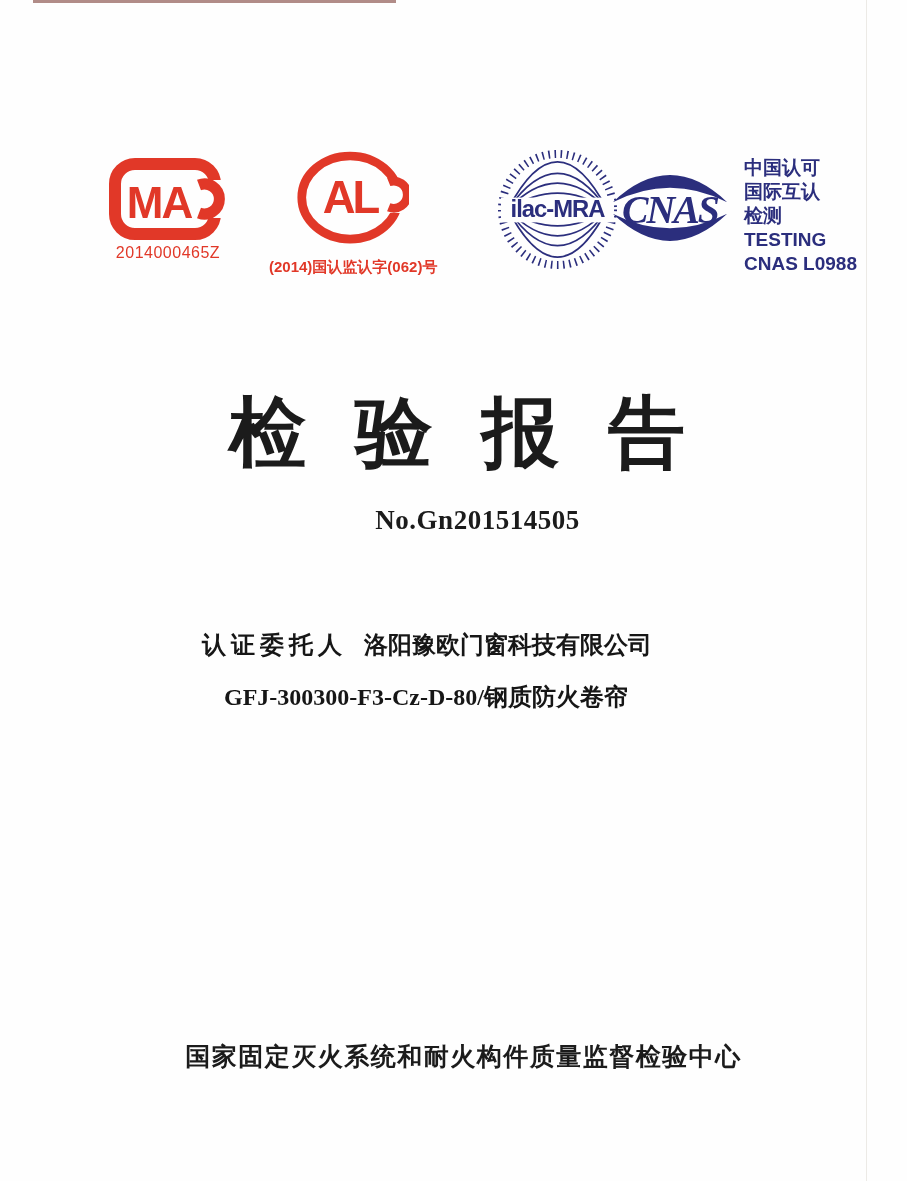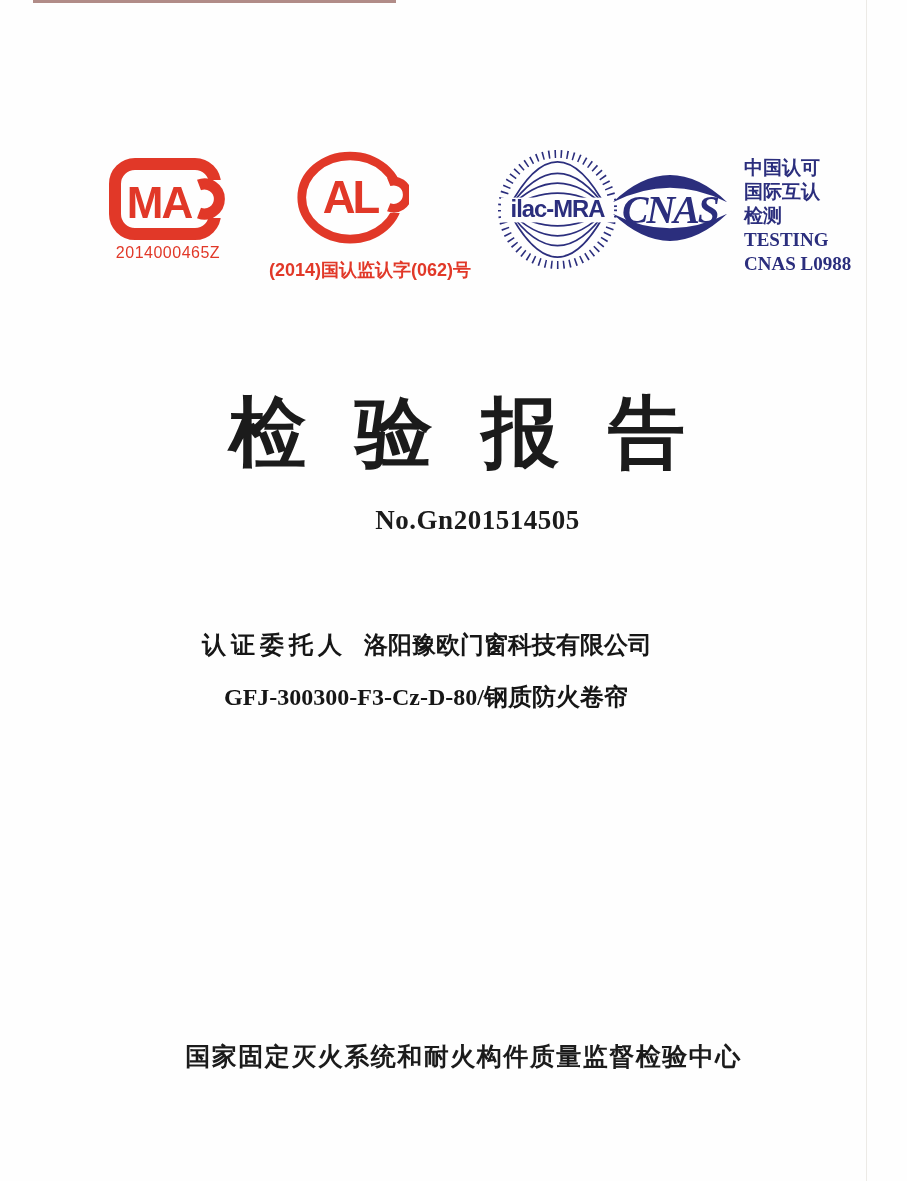--- a/index.html
+++ b/index.html
@@ -17,30 +17,30 @@
   
   .scan-line-top{position:absolute;left:33px;top:0;width:363px;height:3px;background:#7d4038;opacity:.6;}
   .scan-line-right{position:absolute;left:866px;top:0;width:1px;height:1181px;background:#eceae6;}
 
   
   .red-fill{fill:var(--stamp-red);}
   .red-stroke{stroke:var(--stamp-red);}
   .red-text{color:var(--stamp-red);}
   .navy-fill{fill:var(--accreditation-navy);}
   .navy-stroke{stroke:var(--accreditation-navy);}
-  .navy-text{color:var(--accreditation-navy);font-family:Liberation Serif, serif;}
+  .navy-text{color:var(--accreditation-navy);}
 
   
   .cma-block{position:absolute;left:107px;top:157px;width:122px;text-align:center;}
   .cma-text{font-size:44px;font-weight:bold;letter-spacing:-2px;font-family:"Liberation Sans",sans-serif;}
   .cma-num{font-size:16px;font-weight:normal;letter-spacing:.5px;margin-top:-1px;white-space:nowrap;}
 
   .cal-block{position:absolute;left:269px;top:149px;width:166px;text-align:center;}
   .cal-text{font-size:47px;font-weight:bold;letter-spacing:-3px;font-family:"Liberation Sans",sans-serif;}
-  .cal-caption{font-size:18px;font-weight:bold;margin-top:6px;white-space:nowrap;}
+  .cal-caption{font-size:15px;font-weight:bold;margin-top:6px;white-space:nowrap;}
 
   .ilac-block{position:absolute;left:497px;top:149px;width:121px;height:121px;}
   .ilac-text{font-size:24px;font-weight:bold;letter-spacing:-1px;font-family:"Liberation Sans",sans-serif;}
 
   .cnas-block{position:absolute;left:607px;top:163px;width:126px;height:90px;}
   .cnas-text{font-size:41px;font-weight:bold;font-style:italic;letter-spacing:-2px;font-family:"Liberation Serif","DejaVu Serif",serif;}
 
   .accred-block{position:absolute;left:744px;top:156px;font-size:19px;font-weight:bold;line-height:24px;white-space:nowrap;}
 
   

